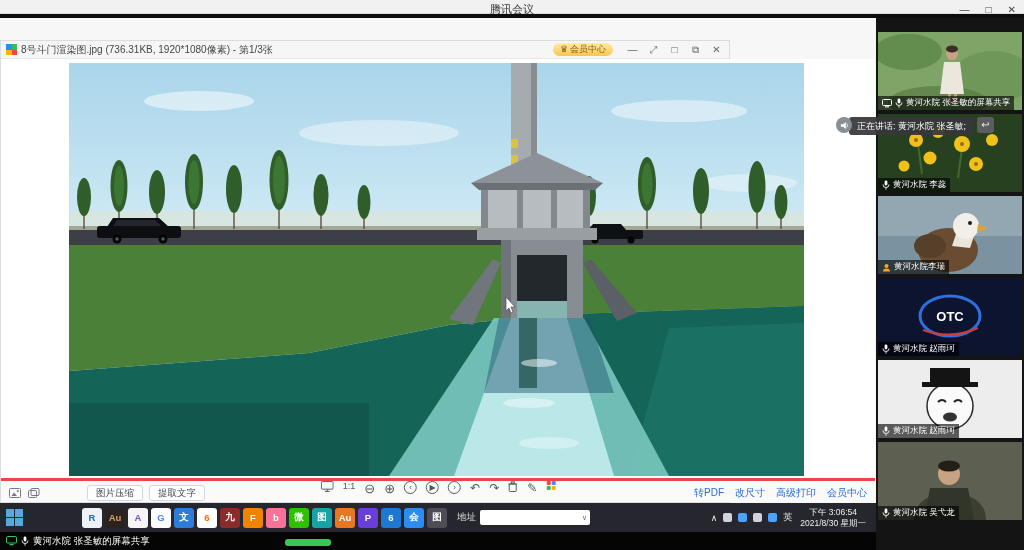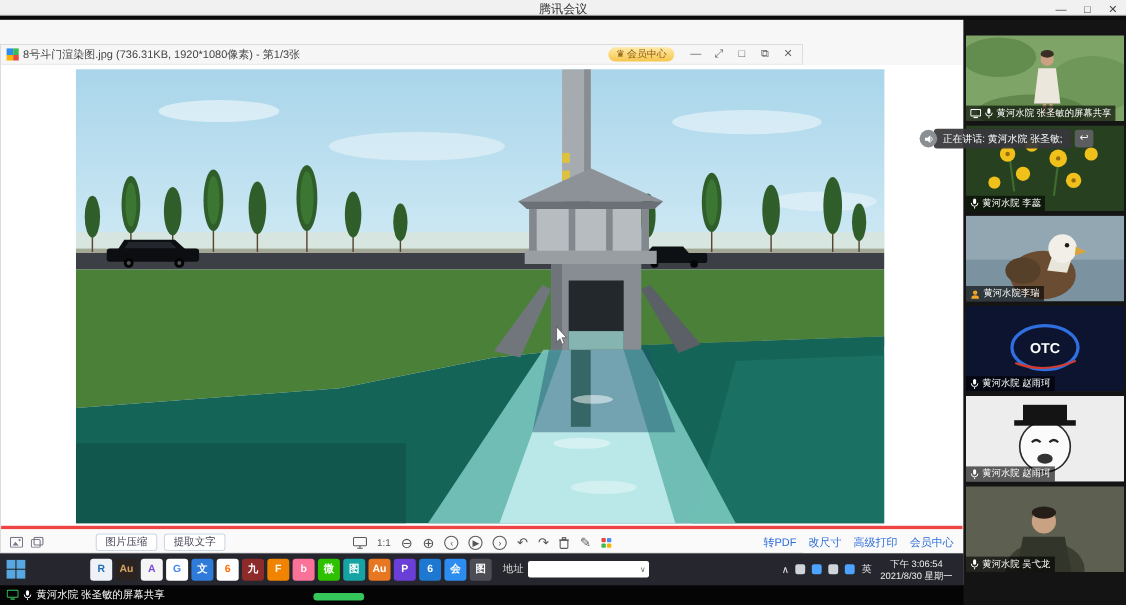--- a/index.html
+++ b/index.html
@@ -25,21 +25,21 @@
 
   .vcanvas { position:absolute; left:0; top:18px; width:874px; height:421px; background:#fff; overflow:hidden; }
   .scene { position:absolute; left:68px; top:4px; width:735px; height:413px;
            background:linear-gradient(180deg,#a9d5ea 0%,#cde8f4 38%,#eaf4f8 52%,#eef5f2 60%); }
   .scene svg { position:absolute; left:0; top:0; }
 
   .vtoolbar { position:absolute; left:0; bottom:0; width:874px; height:24px; background:#fafafa; border-top:3px solid #ef4444; }
   .corner-icons { position:absolute; left:8px; top:0; height:24px; display:flex; gap:7px; align-items:center; }
   .vtools-left { position:absolute; left:86px; top:0; height:24px; display:flex; gap:6px; align-items:center; }
   .pillbtn { height:16px; padding:0 8px; border:1px solid #cfd6e4; border-radius:3px; background:#fff; font-size:9.5px; color:#445; line-height:14px; }
-  .vtools-center { position:absolute; left:50%; top:0; transform:translateX(-50%); height:24px; display:flex; gap:9px; align-items:center; color:#555; font-size:12px; }
+  .vtools-center { position:absolute; left:50%; top:0; transform:translateX(-50%); height:24px; display:flex; gap:9px; align-items:flex-start; color:#555; font-size:12px; }
   .vtools-center .t { font-size:9px; }
   .circlebtn { width:13px; height:13px; border:1px solid #5a5a5a; border-radius:50%; font-size:8px; line-height:11px; text-align:center; display:inline-block; }
   .vtools-right { position:absolute; right:8px; top:0; height:24px; display:flex; gap:11px; align-items:center; font-size:10px; color:#2b6bd9; }
   .gridbtn { display:grid; grid-template-columns:4px 4px; gap:1px; }
   .gridbtn i { width:4px; height:4px; border-radius:1px; display:block; }
 
   
   .taskbar { position:absolute; left:0; top:485px; width:876px; height:29px; background:#26262e; display:flex; align-items:center; padding:0 4px; }
   .start { width:20px; height:20px; display:grid; grid-template-columns:8px 8px; gap:1px; align-content:center; justify-content:center; }
   .start i { width:8px; height:8px; background:#57a8e0; display:block; }
@@ -58,21 +58,21 @@
   .banner { position:absolute; left:0; top:532px; width:876px; height:18px; background:#050505; display:flex; align-items:center; gap:4px; padding-left:6px; color:#fff; font-size:9.5px; }
   .greenbar { position:absolute; left:285px; top:539px; width:46px; height:7px; border-radius:3px; background:#35c75a; z-index:4; }
 
   
   .sidebar { position:absolute; left:876px; top:18px; width:148px; height:532px; background:#141414; padding-top:14px; }
   .tile { position:relative; width:144px; height:78px; margin:0 auto 4px auto; background:#202020; overflow:hidden; }
   .tile svg { display:block; }
   .tlabel { position:absolute; left:0; bottom:0; height:14px; display:flex; align-items:center; gap:3px; padding:0 4px; background:rgba(0,0,0,.62); color:#fff; font-size:8.5px; white-space:nowrap; max-width:144px; overflow:hidden; }
 
   
-  .toast { position:absolute; left:836px; top:117px; display:flex; align-items:center; z-index:10; }
+  .toast { position:absolute; left:836px; top:117px; display:flex; align-items:flex-start; z-index:10; }
   .toast .spk { width:16px; height:16px; border-radius:50%; background:#8a8f94; display:flex; align-items:center; justify-content:center; margin-right:-3px; z-index:2; }
   .toast .msg { height:18px; line-height:18px; background:rgba(55,55,58,.93); border-radius:3px; color:#fff; font-size:9px; padding:0 8px; }
   .toast .reply { width:17px; height:16px; border-radius:3px; background:rgba(95,95,98,.95); color:#eee; font-size:10px; text-align:center; line-height:16px; margin-left:3px; }
 </style>
 </head>
 <body>
 
 <div id="app">
 
   <div class="mtitlebar">

